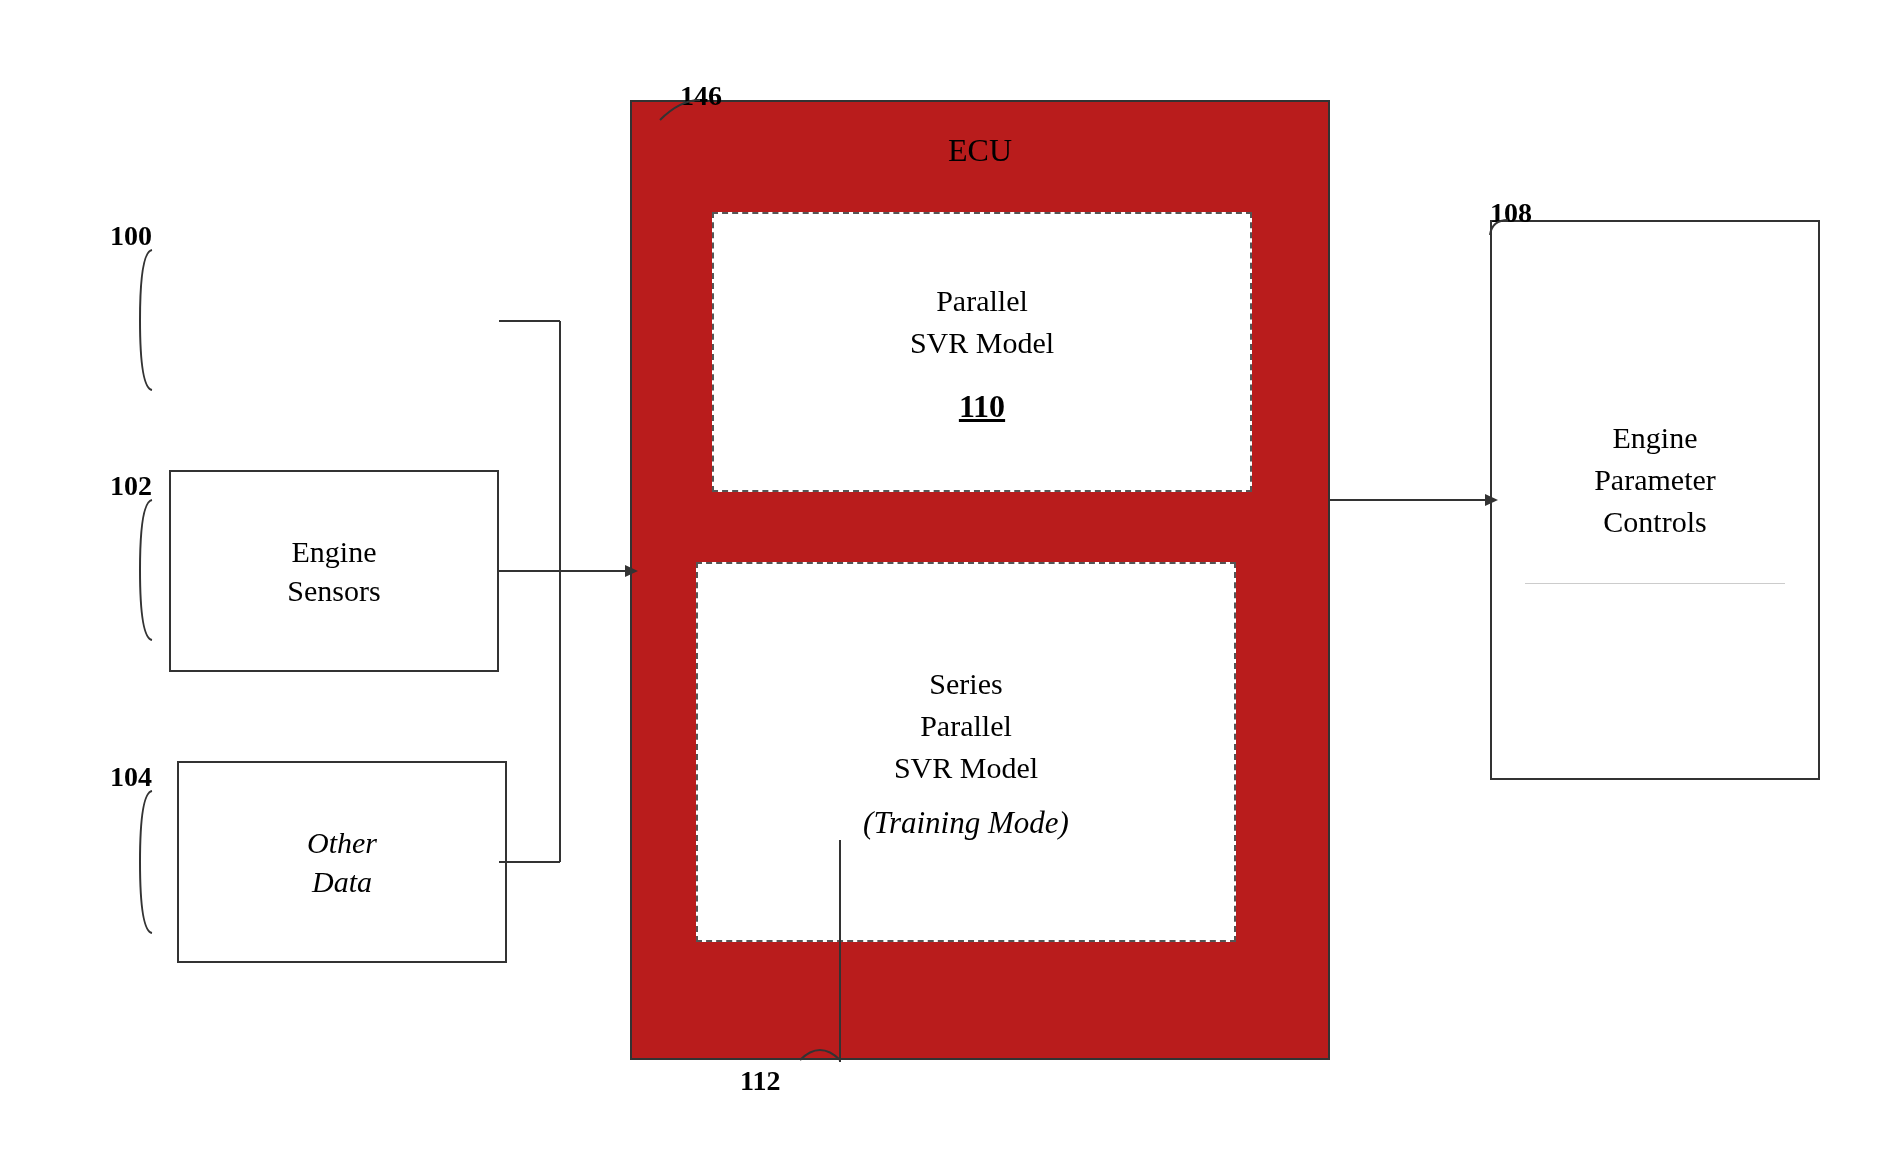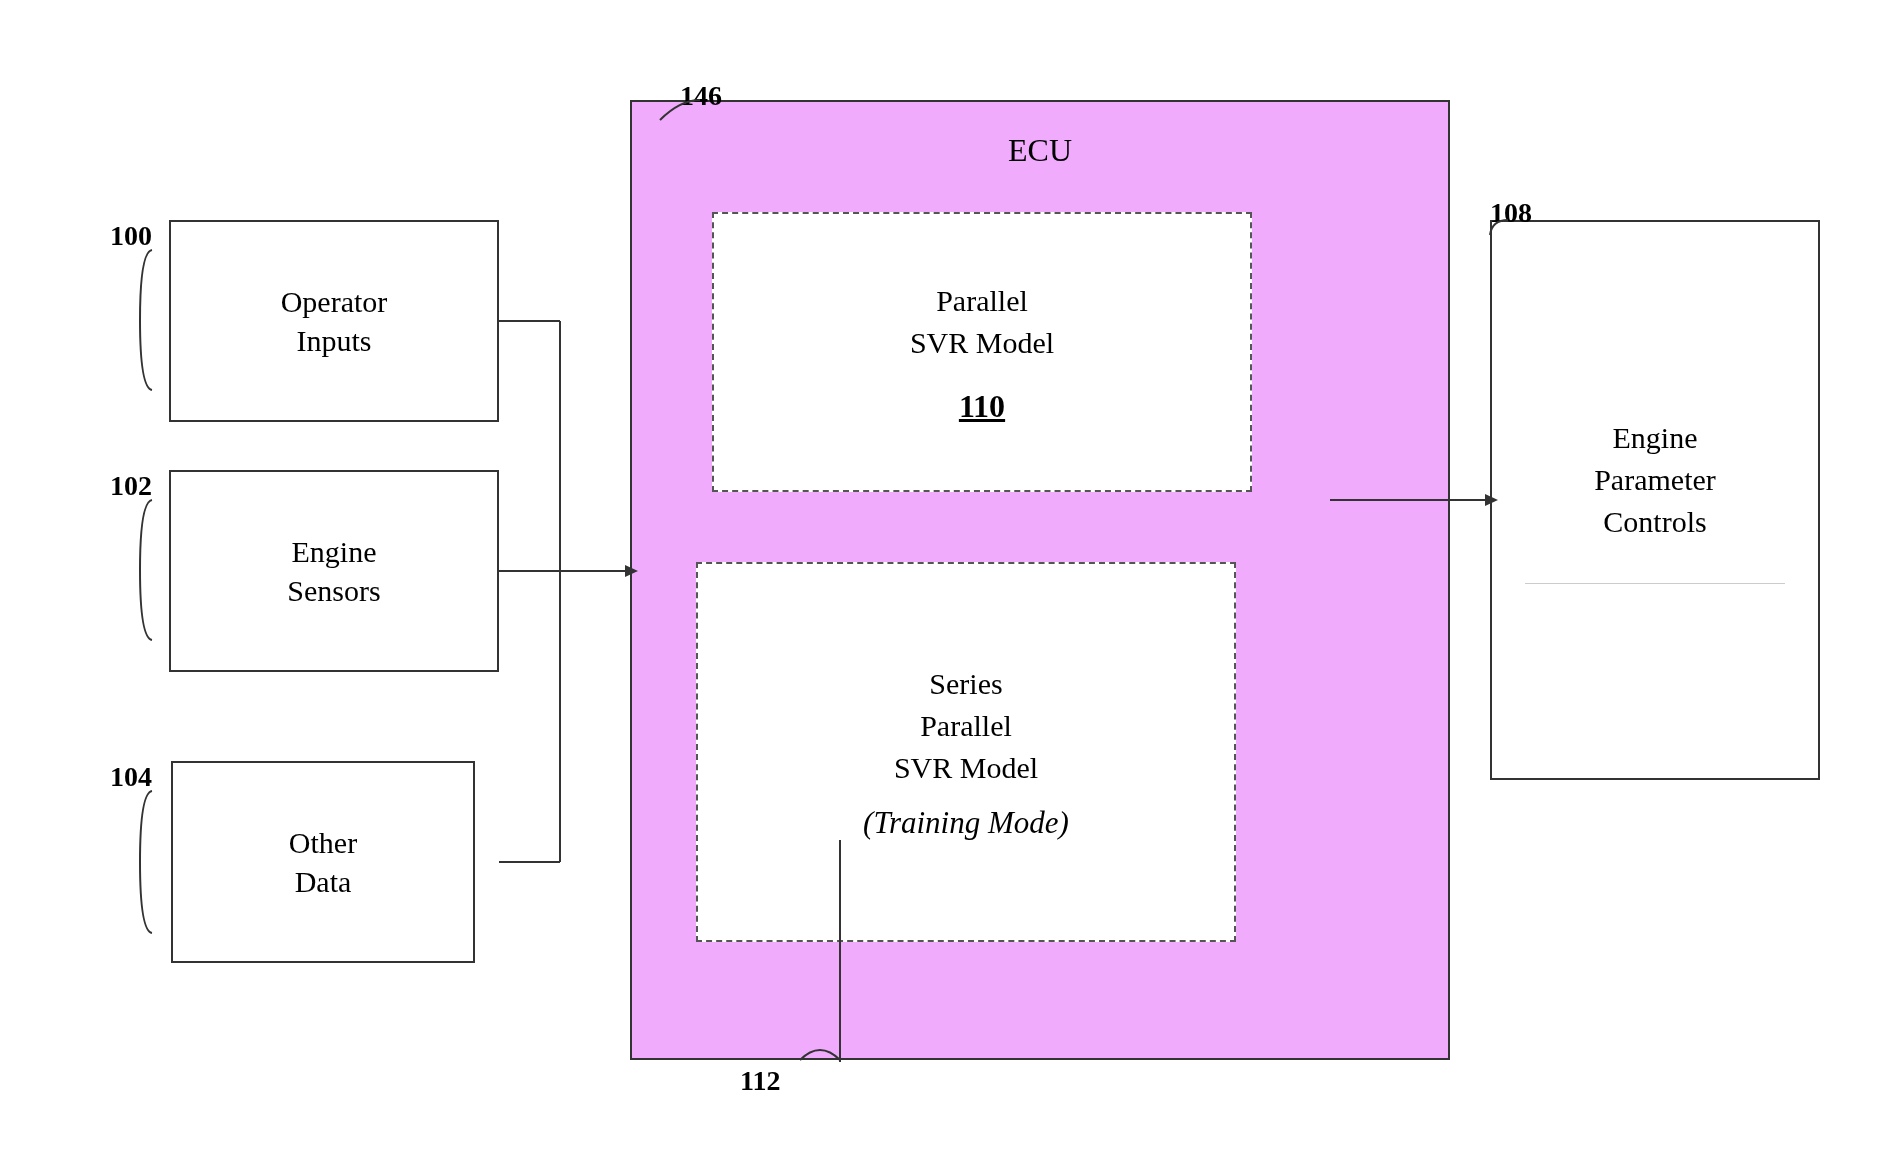--- a/index.html
+++ b/index.html
@@ -36,31 +36,31 @@
       left: 169px; top: 220px;
       width: 330px; height: 202px;
     }
 
     .box-engine {
       left: 169px; top: 470px;
       width: 330px; height: 202px;
     }
 
     .box-other {
-      left: 171px; top: 761px;
-      width: 304px; height: 202px;
+      left: 177px; top: 761px;
+      width: 330px; height: 202px; font-style: italic;
     }
 
     
     .ecu-box {
       position: absolute;
       left: 630px; top: 100px;
-      width: 820px; height: 960px;
+      width: 700px; height: 960px;
       border: 2px solid #333;
-      background: #f0abfc;
+      background: #b91c1c;
     }
 
     .ecu-title {
       position: absolute;
       top: 30px;
       left: 0; right: 0;
       text-align: center;
       font-size: 32px;
     }
 
@@ -140,24 +140,20 @@
       width: 80%;
       border: none;
       border-top: 1px solid #ccc;
     }
   </style>
 </head>
 <body>
 
 <div class="diagram-container">
 
-  <div class="left-box box-operator">
-    <span style="white-space:pre-line;">Operator
-Inputs</span>
-  </div>
 
   <div class="left-box box-engine">
     <span style="white-space:pre-line;">Engine
 Sensors</span>
   </div>
 
   <div class="left-box box-other">
     <span style="white-space:pre-line;">Other
 Data</span>
   </div>

